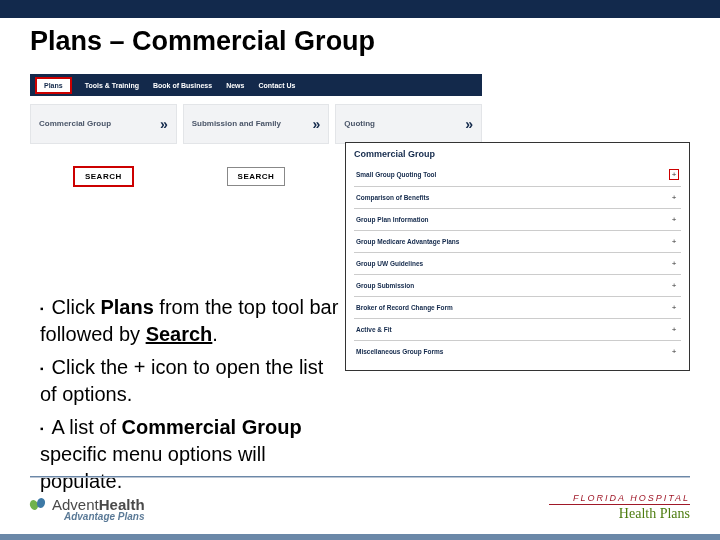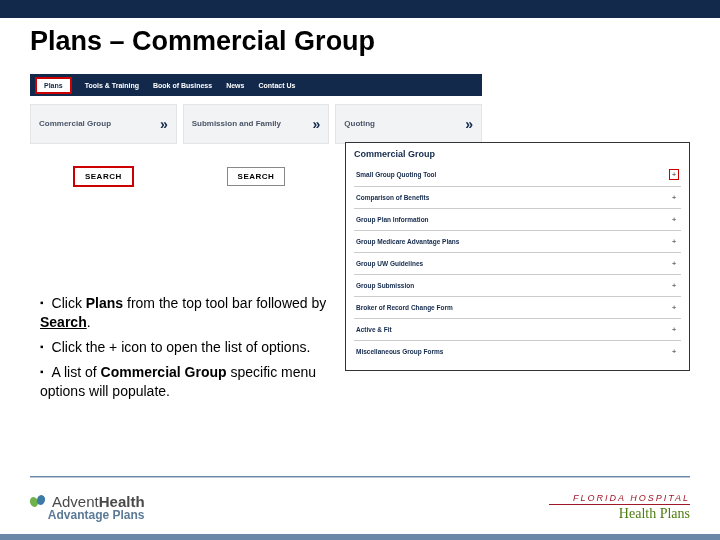--- a/index.html
+++ b/index.html
@@ -19,38 +19,38 @@
   .search-cell { flex: 1; background: #fff; display: flex; align-items: center; justify-content: center; height: 40px; }
   .search-btn { font-size: 8px; font-weight: bold; letter-spacing: 0.5px; padding: 4px 10px; border: 1px solid #888; background: #fff; }
   .search-btn.hl { outline: 2px solid #c00; outline-offset: -1px; }
   .cg-panel { position: absolute; top: 142px; left: 345px; width: 345px; background: #fff; border: 1px solid #333; padding: 6px 8px 8px 8px; }
   .cg-title { font-size: 9px; font-weight: bold; color: #13294b; margin-bottom: 4px; }
   .cg-row { display: flex; justify-content: space-between; align-items: center; border-bottom: 1px solid #ccc; padding: 6px 2px; }
   .cg-row:last-child { border-bottom: none; }
   .cg-label { font-size: 6.5px; color: #13294b; font-weight: bold; }
   .cg-plus { font-size: 8px; color: #333; width: 10px; text-align: center; }
   .cg-plus.hl { border: 1.5px solid #c00; padding: 0 1px; }
-  .instructions { position: absolute; top: 294px; left: 40px; width: 300px; font-size: 14px; color: #000; line-height: 1.35; }
+  .instructions { position: absolute; top: 294px; left: 40px; width: 300px; font-size: 20px; color: #000; line-height: 1.35; }
   .instructions li { margin-bottom: 6px; }
   .instructions ul { list-style: none; }
   .instructions li::before { content: "▪"; margin-right: 8px; font-size: 10px; position: relative; top: -2px; }
   .b { font-weight: bold; }
   .u { text-decoration: underline; }
   .footer-rule { position: absolute; bottom: 62px; left: 30px; right: 30px; height: 2px; background: linear-gradient(#fff,#fff) padding-box, #6b88a8; border-top: 1px solid #6b88a8; border-bottom: 1px solid #bcc6d4; }
   .footer { position: absolute; bottom: 18px; left: 30px; right: 30px; display: flex; justify-content: space-between; align-items: flex-end; }
   .logo-left { display: flex; flex-direction: column; align-items: flex-start; font-size: 0; }
   .ah-mark { display:flex; align-items:center; gap:4px; }
   .leaf { width: 18px; height: 14px; position: relative; }
   .leaf::before, .leaf::after { content:""; position:absolute; width:8px; height:10px; border-radius: 60% 60% 60% 60%; }
   .leaf::before { background:#6fb24c; left:0; top:2px; transform: rotate(-20deg);}
   .leaf::after { background:#3e7aa6; left:7px; top:0; transform: rotate(15deg);}
   .ah-text { font-size: 15px; color: #4a4a4a; }
   .ah-text .adv { font-weight: 300; }
   .ah-text .hlth { font-weight: 700; }
-  .ah-sub { font-size: 12px; color: #5b7a97; font-weight: bold; align-self: flex-end; margin-top: -2px; }
+  .ah-sub { font-size: 10px; color: #5b7a97; font-style: italic; font-weight: bold; align-self: flex-end; margin-top: -2px; }
   .logo-right { text-align: right; }
   .hf-top { font-size: 9px; font-style: italic; color: #a01828; letter-spacing: 2px; margin-left: 24px; }
   .hf-rule { width: 100%; height: 1px; background: #a01828; margin: 1px 0; }
   .hf-main { font-size: 14px; color: #4d7c0f; font-family: Georgia, 'Times New Roman', serif; }
   .bottom-strip { position:absolute; bottom:0; left:0; right:0; height:6px; background:#6b88a8; }
 </style>
 </head>
 <body>
 
 <div class="slide">

